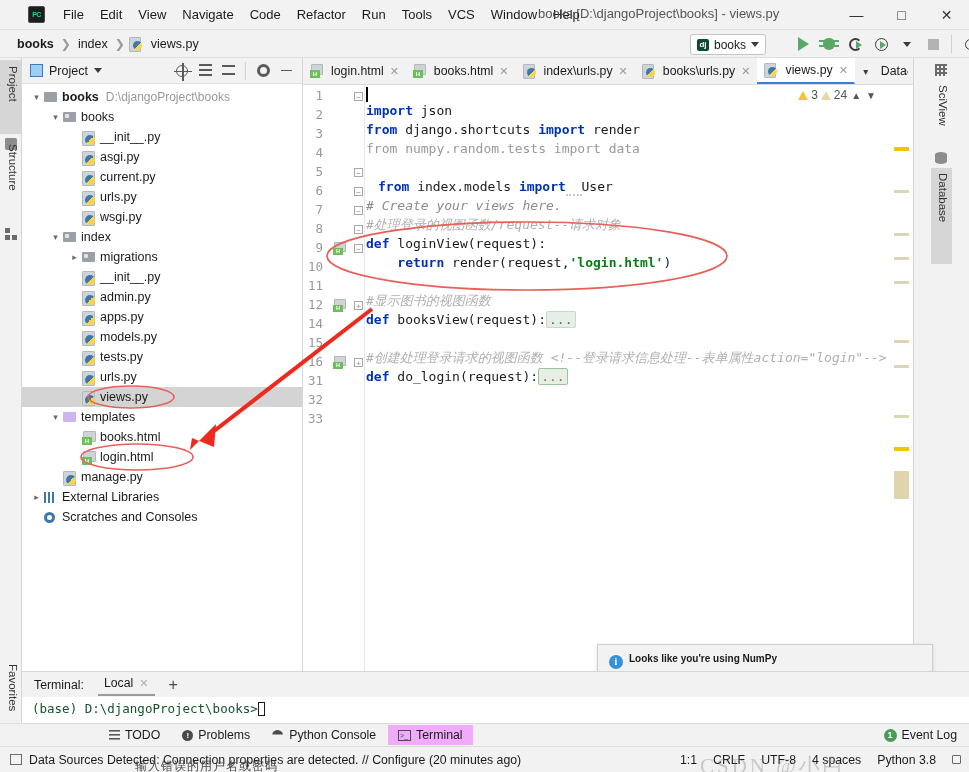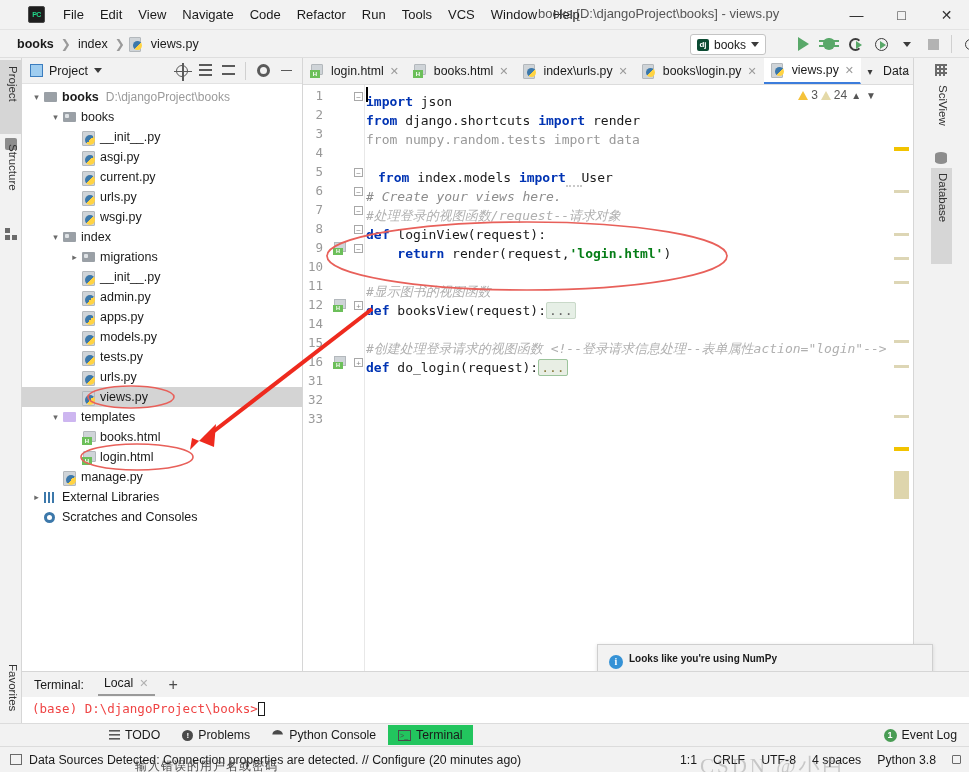--- a/index.html
+++ b/index.html
@@ -185,21 +185,21 @@
             font-family:"DejaVu Sans Mono", monospace; text-align:right; width:22px;}
   .gmark{ position:absolute; left:30px; width:12px; height:13px; }
   .gmark:before{content:"";position:absolute;left:1px;top:0px;width:10px;height:8px;background:#cfd4d8;border:1px solid #b3b8bc;}
   .gmark:after{content:"H";position:absolute;left:0;top:6px;width:10px;height:7px;background:#6cbf5a;color:#fff;
      font-size:5.5px;line-height:7px;text-align:center;font-weight:bold;}
   .foldcol{ position:absolute; left:50px; top:0; width:12px; height:586px; background:#fff;
             border-right:1px solid #e8e8e8;}
   .fold{ position:absolute; left:1px; width:9px; height:9px; font-size:8px; color:#888;
          text-align:center; line-height:9px; }
   .fold.box{ border:1px solid #a8a8a8; background:#fff; }
-  .codelines{ position:absolute; left:63px; top:4px; width:547px; height:586px;
+  .codelines{ position:absolute; left:63px; top:13px; width:547px; height:586px;
               font-family:"DejaVu Sans Mono", monospace; font-size:13px; }
   .cl{ position:absolute; left:0; white-space:pre; line-height:19px; }
   .k{ color:#0033b3; font-weight:bold; }
   .s{ color:#067d17; font-weight:bold; }
   .plain{ color:#1a1a1a; }
   .dim{ color:#999; }
   .cmt{ color:#8c8c8c; font-style:italic; }
   .cmt-cn{ color:#b0b0b0; font-style:italic; }
   .fold-ph{ background:#e6efe6; border:1px solid #c9d9c9; padding:0 2px; color:#666; border-radius:2px;}
   .fold-ph2{ background:#e8eee4; border:1px solid #9cc49c; padding:0 2px; color:#8a7b3a; border-radius:2px;}
@@ -233,28 +233,28 @@
 
   
   .terminal{ position:absolute; left:22px; top:671px; width:947px; height:52px; background:#f2f2f2;
              border-top:1px solid #d6d6d6;}
   .term-head{ height:25px; display:flex; align-items:center; padding-left:12px; gap:0px;}
   .term-label{ font-size:12.3px; color:#1a1a1a; margin-right:14px;}
   .term-tab{ font-size:12.3px; padding:3px 6px 4px; border-bottom:2px solid #9a9a9a; display:flex; gap:6px; align-items:center;}
   .term-tab .x{ color:#b0b0b0; font-size:11px;}
   .term-plus{ font-size:16px; color:#4a4a4a; margin-left:14px; line-height:1;}
   .term-body{ position:absolute; left:0; top:25px; width:947px; height:27px; background:#fff;
-              font-family:"DejaVu Sans Mono", monospace; font-size:12.5px; padding:4px 0 0 10px; color:#ef4444;}
+              font-family:"DejaVu Sans Mono", monospace; font-size:12.5px; padding:4px 0 0 10px; color:#14532d;}
   .term-cursor{ display:inline-block; width:7px;height:14px;border:1.5px solid #1a1a1a; vertical-align:-3px;}
 
   
   .toolwin{ position:absolute; left:0; top:723px; width:969px; height:23px; background:#f2f2f2;
             display:flex; align-items:center; border-top:1px solid #dcdcdc;}
   .tw-item{ display:flex; align-items:center; gap:5px; font-size:12.3px; padding:3px 10px; margin-left:2px;}
-  .tw-item.active{ background:#22c55e; }
+  .tw-item.active{ background:#f0abfc; }
   .todo-ic{ width:11px;height:10px;background:
     linear-gradient(#5a5a5a,#5a5a5a) 0 0/11px 1.6px no-repeat,
     linear-gradient(#5a5a5a,#5a5a5a) 0 4px/11px 1.6px no-repeat,
     linear-gradient(#5a5a5a,#5a5a5a) 0 8px/11px 1.6px no-repeat;}
   .prob-ic{ width:11px;height:11px;border-radius:50%;background:#4a4a4a;color:#fff;font-size:8px;
     line-height:11px;text-align:center;font-weight:bold;}
   .pyc-ic{ width:12px;height:11px;position:relative;}
   .pyc-ic:before{content:"";position:absolute;left:0;top:0;width:11px;height:11px;border-radius:50%;
      background:linear-gradient(135deg,#4a4a4a 0 50%, #4a4a4a 50% 100%);clip-path:polygon(0 0,100% 0,100% 45%,0 45%);}
   .term-ic{ width:13px;height:11px;border:1.3px solid #4a4a4a;position:relative;font-size:7px;color:#4a4a4a;
@@ -545,21 +545,21 @@
         <span>books.html</span>
         <span class="x">✕</span>
       </div>
       <div class="etab">
         <span class="py-ico"></span>
         <span>index\urls.py</span>
         <span class="x">✕</span>
       </div>
       <div class="etab">
         <span class="py-ico"></span>
-        <span>books\login.py</span>
+        <span>books\urls.py</span>
         <span class="x">✕</span>
       </div>
       <div class="etab active">
         <span class="py-ico"></span>
         <span>views.py</span>
         <span class="x">✕</span>
       </div>
       <div class="tabs-more">▾</div>
       <div class="tab-data">Data</div>
     </div>

